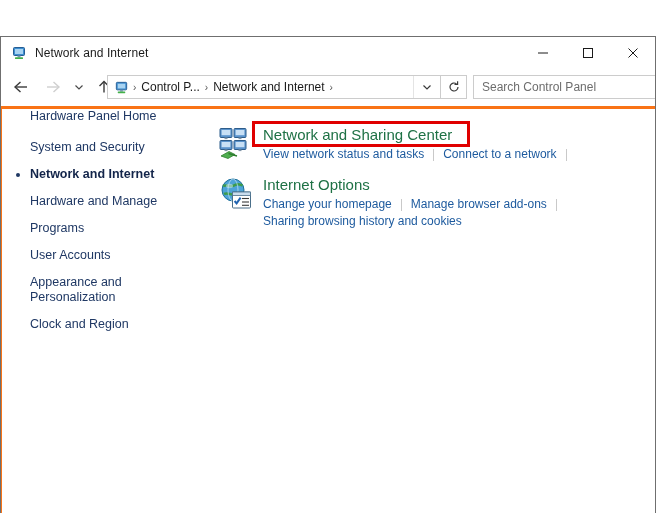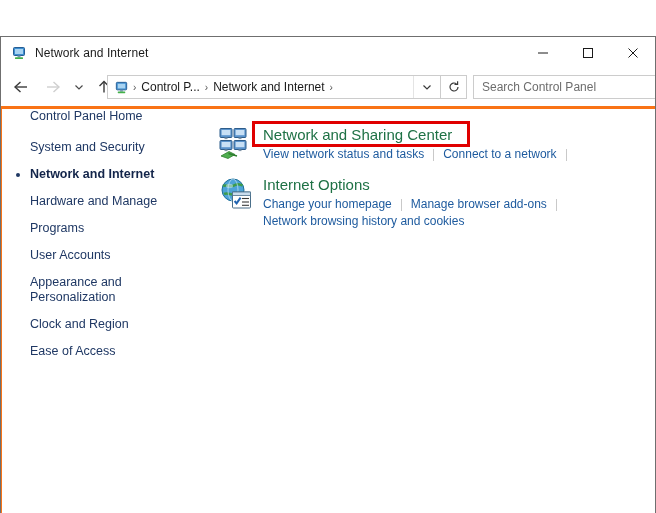--- a/index.html
+++ b/index.html
@@ -384,30 +384,29 @@
     <input id="search-input" type="text" placeholder="Search Control Panel" style="">
     <span id="search-icon-wrap">
       <svg width="14" height="14" viewBox="0 0 14 14">
         <circle cx="5.8" cy="5.8" r="3.7" fill="none" stroke="#3a3a3a" stroke-width="1.1"></circle>
         <line x1="8.6" y1="8.6" x2="12.3" y2="12.3" stroke="#3a3a3a" stroke-width="1.1"></line>
       </svg>
     </span>
   </div>
 
   <div id="sidebar">
-    <div class="side-item gap-after">Control Panel Home</div>
+    <div class="side-item gap-after">Hardware Panel Home</div>
     <div class="side-item">System and Security</div>
     <div class="side-item current">Network and Internet</div>
     <div class="side-item">Hardware and Manage</div>
     <div class="side-item">Programs</div>
     <div class="side-item">User Accounts</div>
     <div class="side-item">Appearance and
 Personalization</div>
     <div class="side-item">Clock and Region</div>
-    <div class="side-item">Ease of Access</div>
   </div>
 
   <div id="content">
 
     <div class="cat" id="cat-network">
       <div class="cat-icon">
         <svg width="34" height="34" viewBox="0 0 34 34">
           <g>
             <rect x="1" y="1.5" width="12" height="9" rx="1" fill="#5a93cc" stroke="#2d5c8a" stroke-width="1"></rect>
             <rect x="2.6" y="3" width="8.8" height="5.2" fill="#c8e0f5"></rect>
@@ -459,21 +458,21 @@
       <div class="cat-body">
         <span class="cat-title">Internet Options</span>
         <div class="cat-links">
           <div class="link-row">
             <span class="sublink">Change your homepage</span>
             <span class="sep"></span>
             <span class="sublink">Manage browser add-ons</span>
             <span class="sep"></span>
           </div>
           <div class="link-row">
-            <span class="sublink">Network browsing history and cookies</span>
+            <span class="sublink">Sharing browsing history and cookies</span>
           </div>
         </div>
       </div>
     </div>
 
   </div>
 
   <div id="watermark">wsxdn.com</div>
 
 </div>

